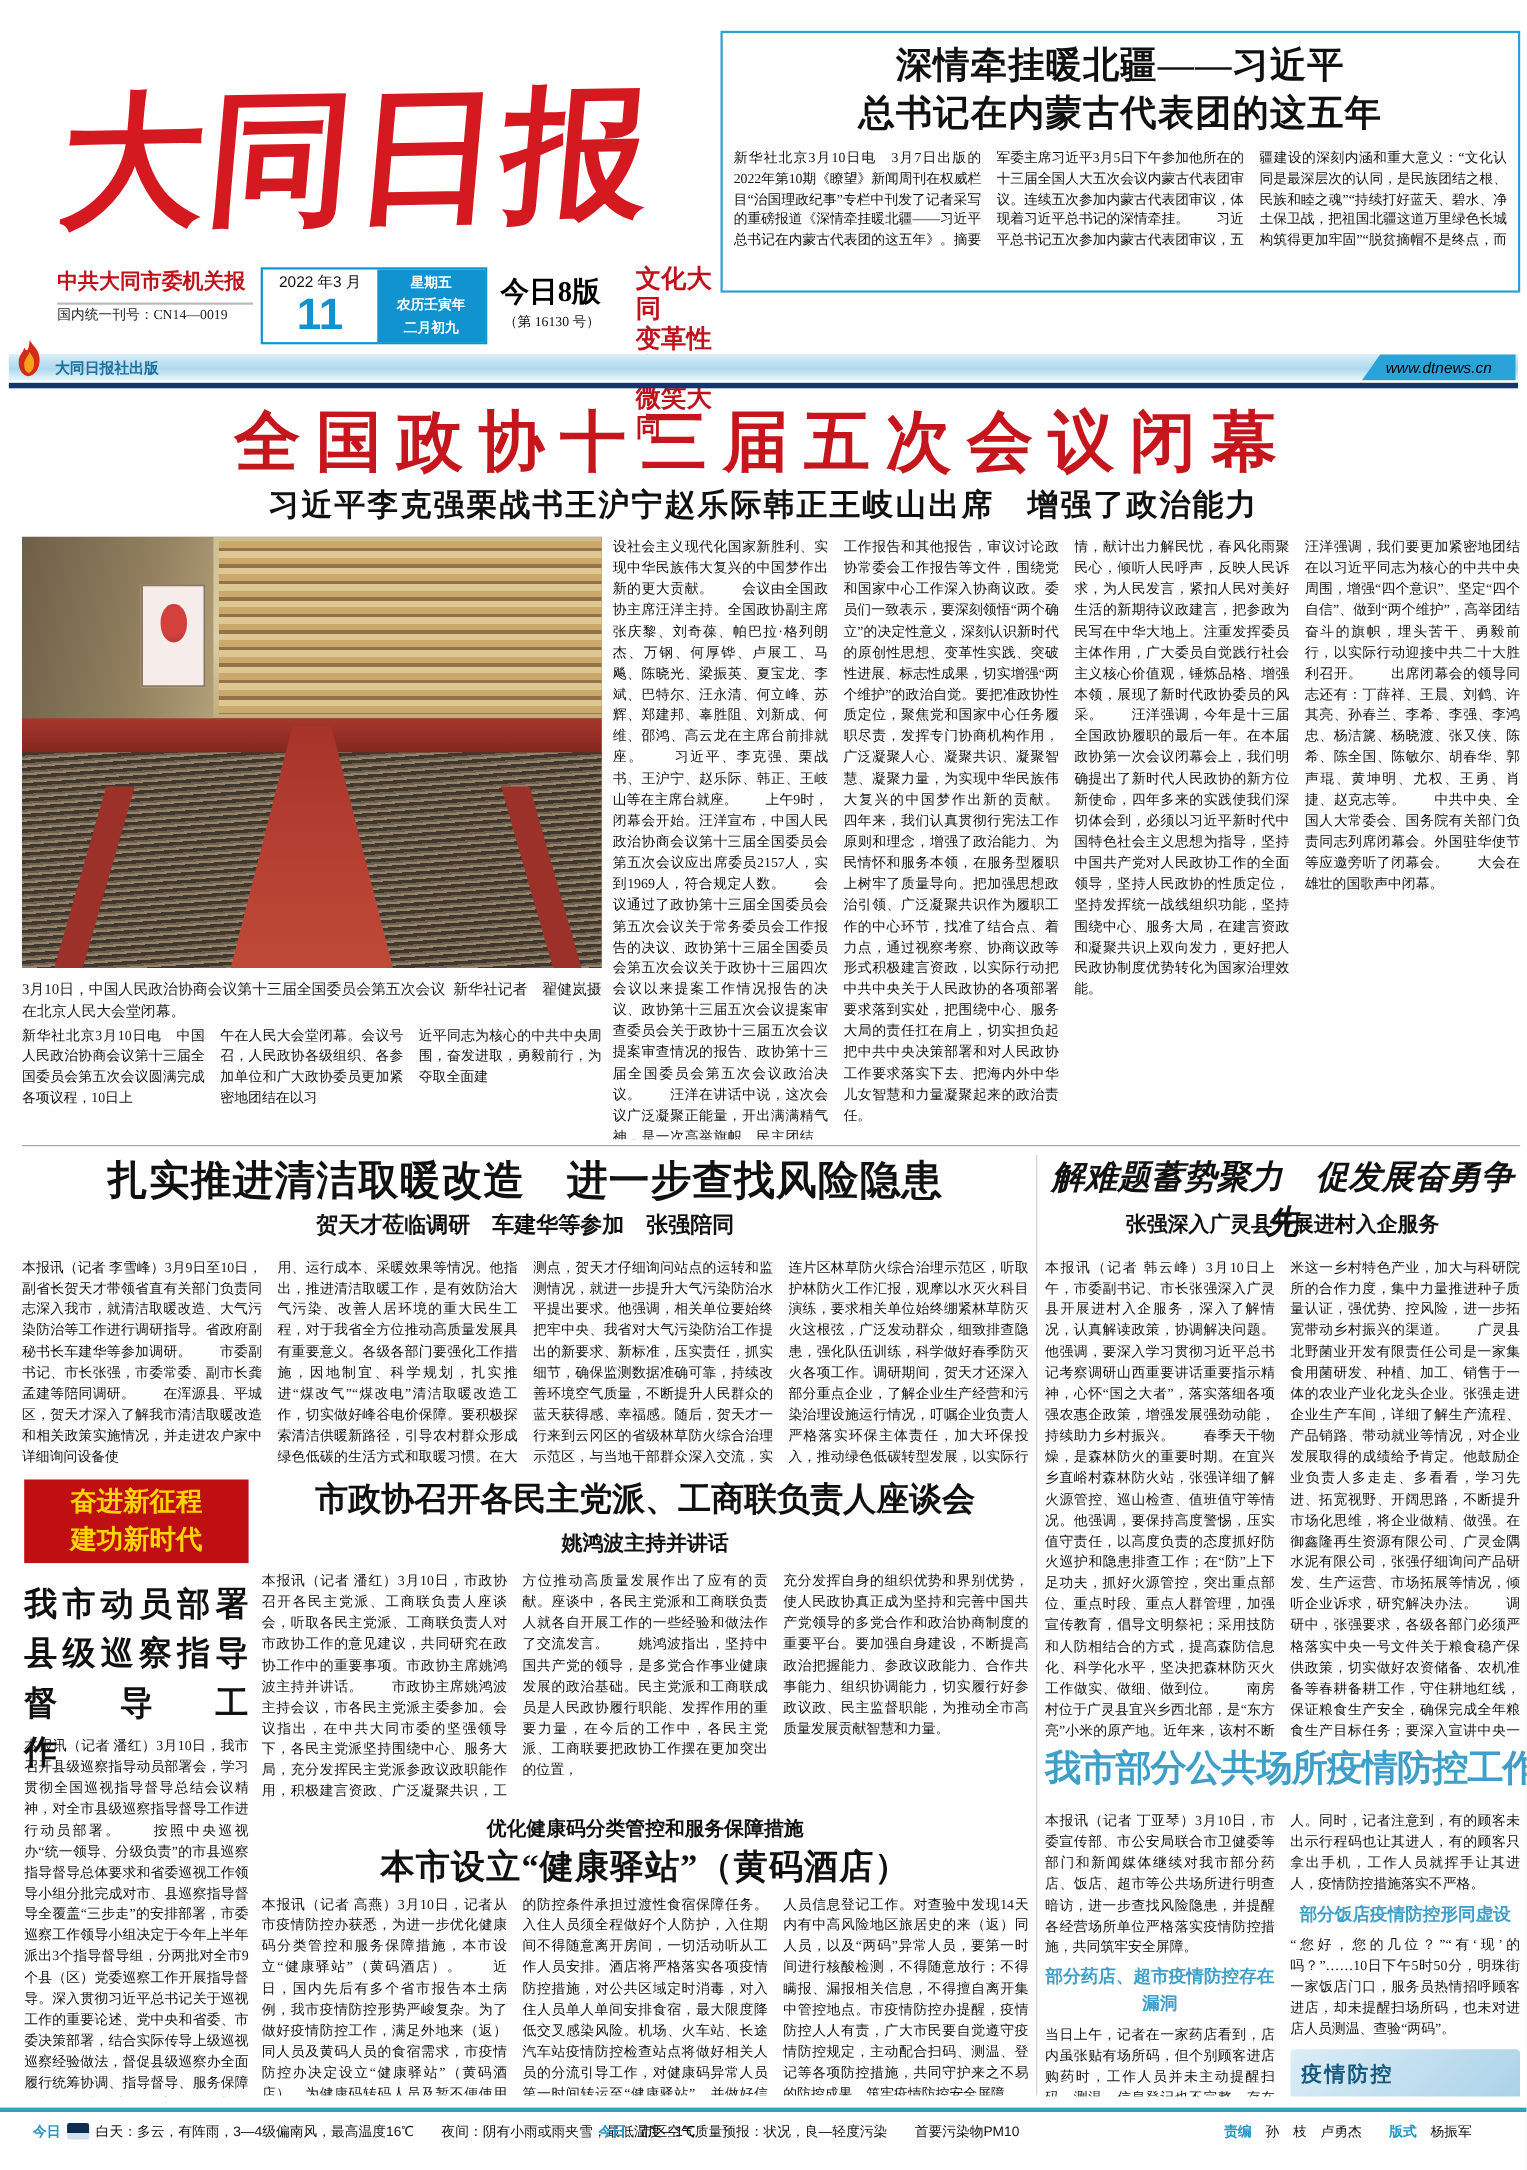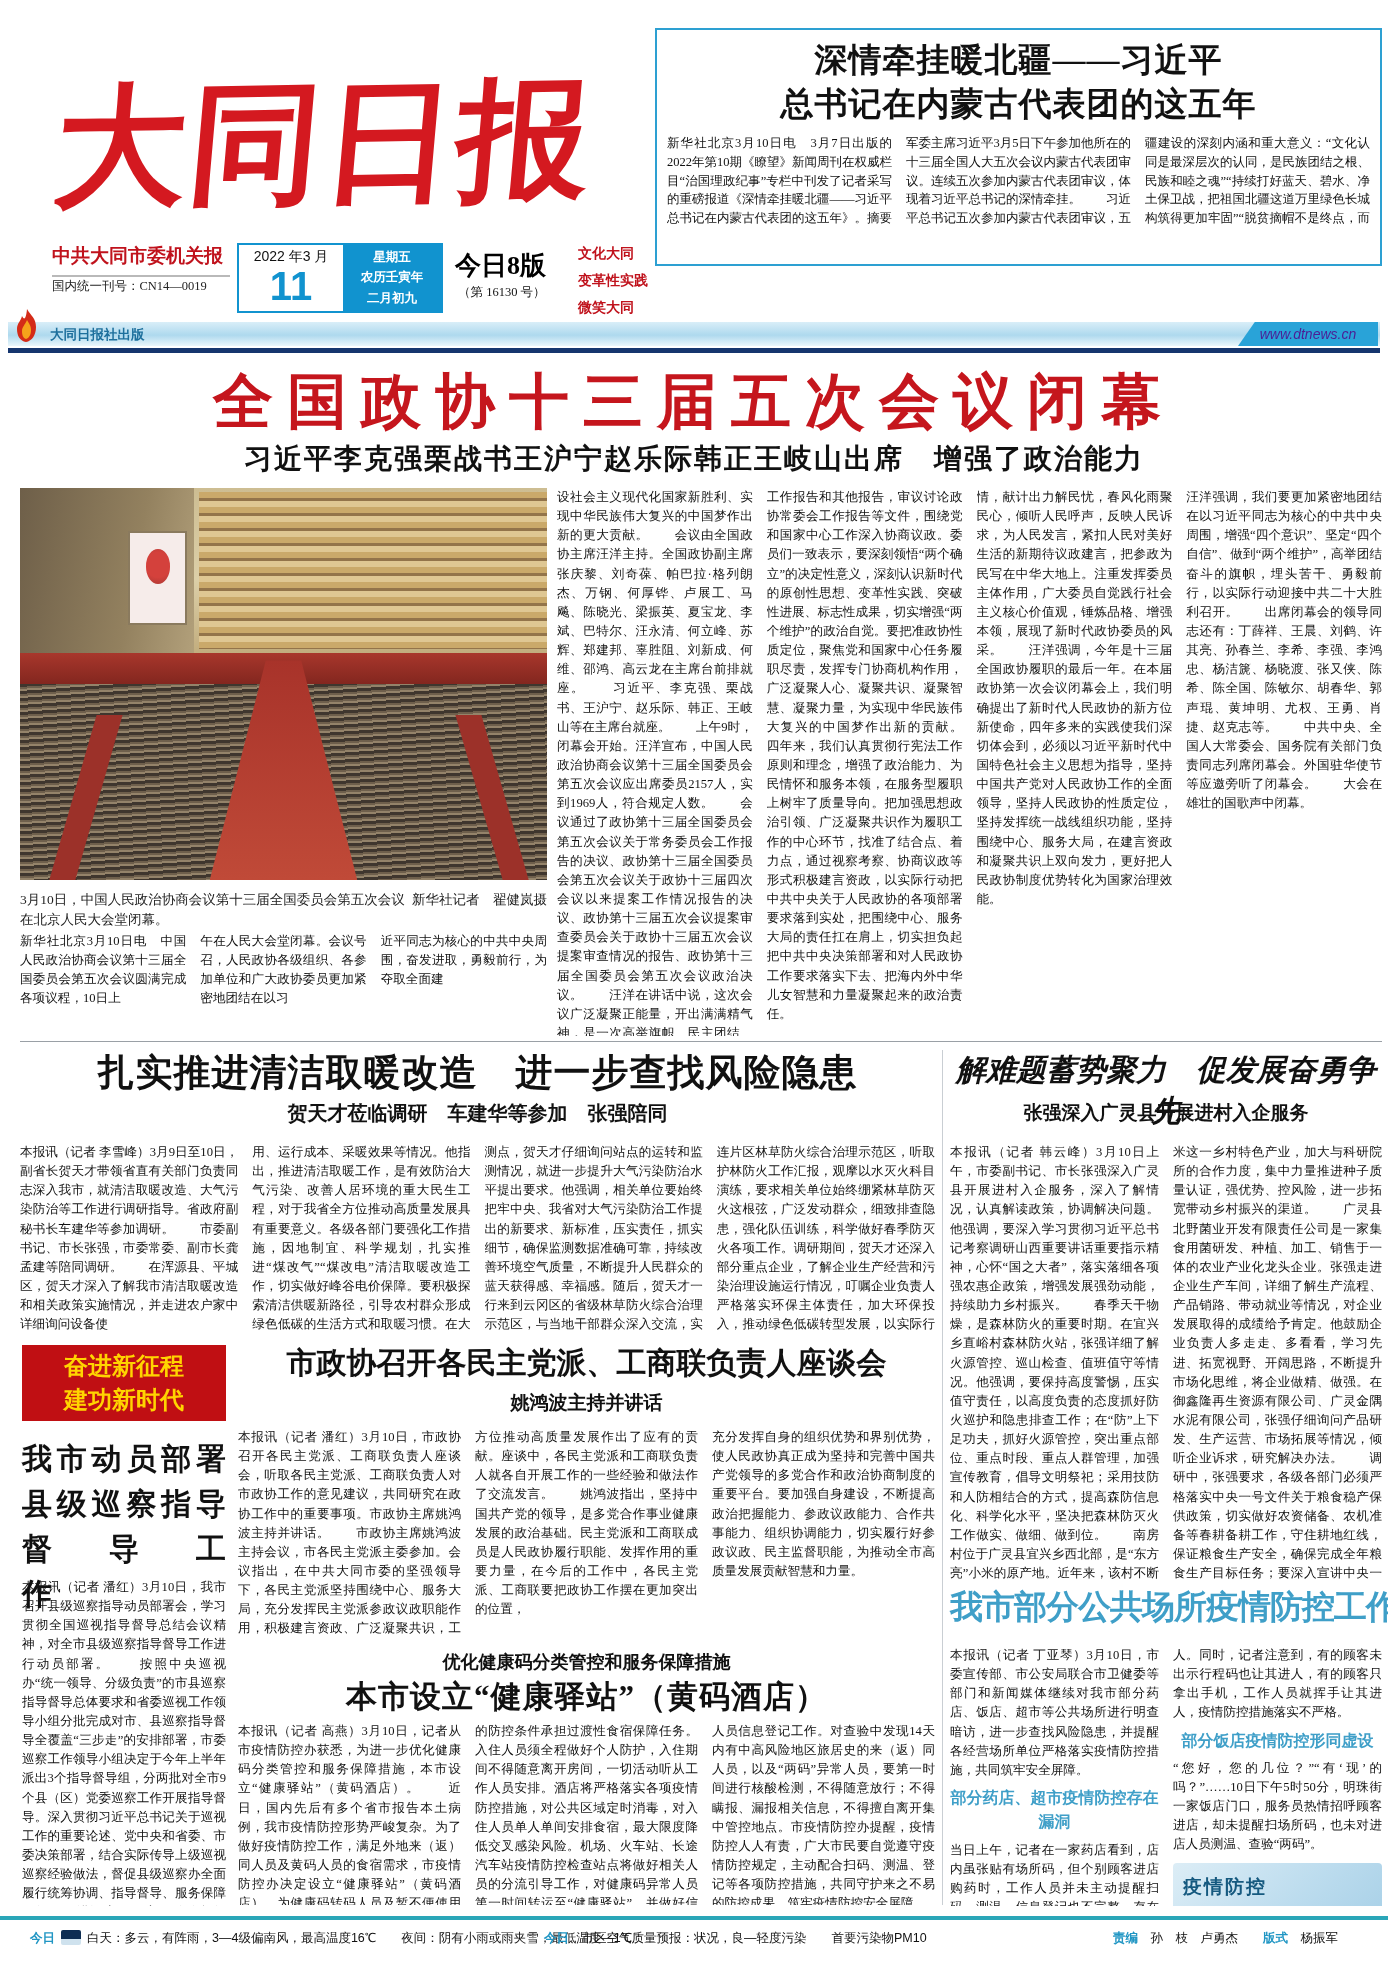--- a/index.html
+++ b/index.html
@@ -16,33 +16,33 @@
   .issn{left:52px;top:278px;width:190px;font-size:12.5px;color:#222;}
   .datebox{left:237px;top:243px;width:202px;height:66px;border:2px solid #1193cf;display:flex;background:#fff;}
   .datebox .white{width:104px;text-align:center;}
   .datebox .white .m{font-size:14px;margin-top:3px;}
   .datebox .white .d{font-size:40px;font-weight:900;color:#1193cf;line-height:40px;font-family:"Liberation Sans",sans-serif;}
   .datebox .blue{flex:1;background:#1193cf;color:#fff;font-size:12.5px;font-weight:bold;
                  display:flex;flex-direction:column;justify-content:space-around;text-align:center;
                  font-family:"Liberation Sans",sans-serif;padding:2px 0;}
   .pages{left:455px;top:248px;width:115px;font-size:26px;font-weight:900;color:#000;}
   .issue{left:458px;top:284px;width:115px;font-size:12.5px;}
-  .slogans{left:578px;top:240px;width:85px;color:#c0121c;font-weight:900;font-size:14px;
+  .slogans{left:578px;top:240px;width:85px;color:#c0121c;font-weight:900;font-size:23px;
            line-height:27px;font-family:"Liberation Sans",sans-serif;}
   
   .lwbox{left:655px;top:28px;width:727px;height:238px;border:2px solid #2da0d2;padding:6px 10px;box-sizing:border-box;}
   .lw-kicker{text-align:center;font-size:17px;font-weight:bold;margin-top:2px;}
   .lw-head{text-align:center;font-size:33px;font-weight:900;line-height:40px;margin-top:4px;letter-spacing:1px;}
   .lw-cols{display:flex;gap:14px;margin-top:10px;height:92px;overflow:hidden;}
   .lw-col{flex:1;font-size:12.5px;line-height:1.5;text-align:justify;overflow:hidden;}
   
   .pubbar{left:8px;top:322px;width:1372px;height:24px;background:linear-gradient(180deg,#d9eef8 0%,#aed9ee 55%,#eaf6fb 100%);}
   .pubbar .flame{position:absolute;left:4px;top:-14px;width:30px;height:36px;}
   .pubtext{position:absolute;left:42px;top:4px;font-size:13.5px;color:#1d6f9c;font-weight:bold;font-family:"Liberation Sans",sans-serif;}
-  .site{position:absolute;right:2px;top:0;height:24px;width:140px;background:#29a3d8;color:#4c1d95;
+  .site{position:absolute;right:2px;top:0;height:24px;width:140px;background:#29a3d8;color:#000000;
         font-style:italic;font-size:14px;line-height:24px;text-align:center;font-family:"Liberation Sans",sans-serif;
         clip-path:polygon(12% 0,100% 0,100% 100%,0 100%);}
   .toprule{left:8px;top:348px;width:1372px;height:5px;background:#15356e;}
   
   .mainhead{left:0;top:362px;width:1388px;text-align:center;color:#c5161d;font-size:60px;
             font-weight:900;letter-spacing:14px;font-family:"Liberation Serif",serif;}
   .subhead{left:0;top:440px;width:1388px;text-align:center;font-size:28px;font-weight:900;letter-spacing:2px;
            font-family:"Liberation Sans",sans-serif;}
   
   .photo{left:20px;top:488px;width:527px;height:392px;overflow:hidden;background:#6b5a45;}

